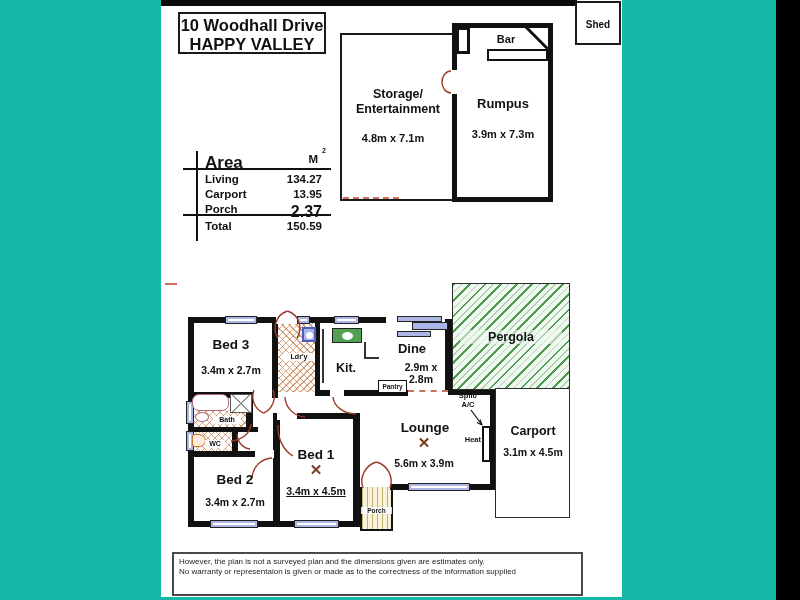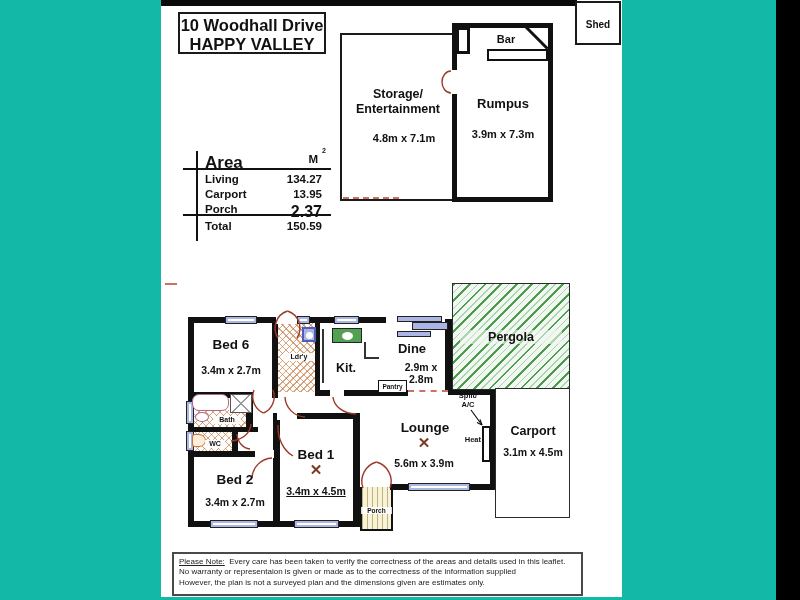--- a/index.html
+++ b/index.html
@@ -60,21 +60,21 @@
 
   <div class="g" style="left:450px;top:70px;width:8px;height:24px;"></div>
   <svg class="door" style="left:436px;top:70px;" width="16" height="24">
       <path d="M15,1 A9,11 0 0 0 15,23"></path>
     </svg>
 
   <div class="lbl" style="left:343px;top:87px;width:110px;font-size:12.5px;line-height:15px;">
     <div>Storage/</div>
     <div>Entertainment</div>
   </div>
-  <div class="lbl" style="left:349px;top:132px;width:110px;font-size:11px;">4.8m x 7.1m</div>
+  <div class="lbl" style="left:338px;top:132px;width:110px;font-size:11px;">4.8m x 7.1m</div>
 
   <div class="lbl" style="left:458px;top:97px;width:90px;font-size:13px;">Rumpus</div>
   <div class="lbl" style="left:458px;top:128px;width:90px;font-size:11px;">3.9m x 7.3m</div>
 
   <div class="dash" style="left:343px;top:197px;width:56px;"></div>
 
   <div>
     <div class="w" style="left:196px;top:151px;width:2px;height:90px;"></div>
     <div class="w" style="left:183px;top:168px;width:148px;height:2px;"></div>
     <div class="w" style="left:183px;top:214px;width:148px;height:2px;"></div>
@@ -184,21 +184,21 @@
       <path d="M14.5,1 A20,20 0 0 0 1,27"></path>
       <path d="M14.5,1 A20,20 0 0 1 28,27"></path>
     </svg>
 
   <div class="dash" style="left:408px;top:390px;width:40px;"></div>
 
   <div class="abs" style="left:378px;top:380px;width:29px;height:13px;border:1.5px solid #111;background:#fff;">
     <div class="lbl" style="left:0;top:2px;width:100%;font-size:6.5px;">Pantry</div>
   </div>
 
-  <div class="lbl" style="left:189px;top:337px;width:84px;font-size:13.5px;">Bed 6</div>
+  <div class="lbl" style="left:189px;top:337px;width:84px;font-size:13.5px;">Bed 3</div>
   <div class="lbl" style="left:189px;top:365px;width:84px;font-size:10.5px;">3.4m x 2.7m</div>
   <div class="lbl" style="left:283px;top:353px;width:32px;font-size:7px;background:rgba(255,255,255,.9);">Ldr'y</div>
   <div class="lbl" style="left:330px;top:361px;width:32px;font-size:12.5px;">Kit.</div>
   <div class="lbl" style="left:392px;top:342px;width:40px;font-size:13px;">Dine</div>
   <div class="lbl" style="left:394px;top:362px;width:54px;font-size:10.5px;">2.9m x 2.8m</div>
   <div class="lbl" style="left:460px;top:330px;width:102px;font-size:12.5px;background:rgba(241,248,241,.6);">Pergola</div>
   <div class="lbl" style="left:450px;top:391px;width:36px;font-size:7.5px;line-height:9px;">
     <div>Split/</div>
     <div>A/C</div>
   </div>
@@ -215,18 +215,17 @@
   <div class="lbl" style="left:213px;top:416px;width:28px;font-size:7px;background:rgba(255,255,255,.9);">Bath</div>
   <div class="lbl" style="left:205px;top:440px;width:20px;font-size:7px;background:rgba(255,255,255,.9);">WC</div>
   <div class="lbl" style="left:193px;top:472px;width:84px;font-size:13.5px;">Bed 2</div>
   <div class="lbl" style="left:193px;top:497px;width:84px;font-size:10.5px;">3.4m x 2.7m</div>
   <div class="lbl" style="left:283px;top:447px;width:66px;font-size:13.5px;">Bed 1</div>
   <div class="fan" style="left:307px;top:461px;width:18px;">✕</div>
   <div class="lbl" style="left:283px;top:486px;width:66px;font-size:10.5px;text-decoration:underline;">3.4m x 4.5m</div>
   <div class="lbl" style="left:361px;top:507px;width:31px;font-size:6.5px;background:rgba(255,255,255,.85);">Porch</div>
 
   <div class="abs" style="left:172px;top:552px;width:411px;height:44px;border:2px solid #4a4a4a;background:#fff;padding:3px 5px;">
-    <p class="disc"><span class="u">Please Note:</span>&nbsp;&nbsp;<span>Every care has been taken to verify the correctness of the areas and details used in this leaflet.</span></p>
+    <p class="disc">However, the plan is not a surveyed plan and the dimensions given are estimates only.</p>
     <p class="disc">No warranty or representaion is given or made as to the correctness of the information supplied</p>
-    <p class="disc">However, the plan is not a surveyed plan and the dimensions given are estimates only.</p>
   </div>
 
 </div>
 
 </body></html>

